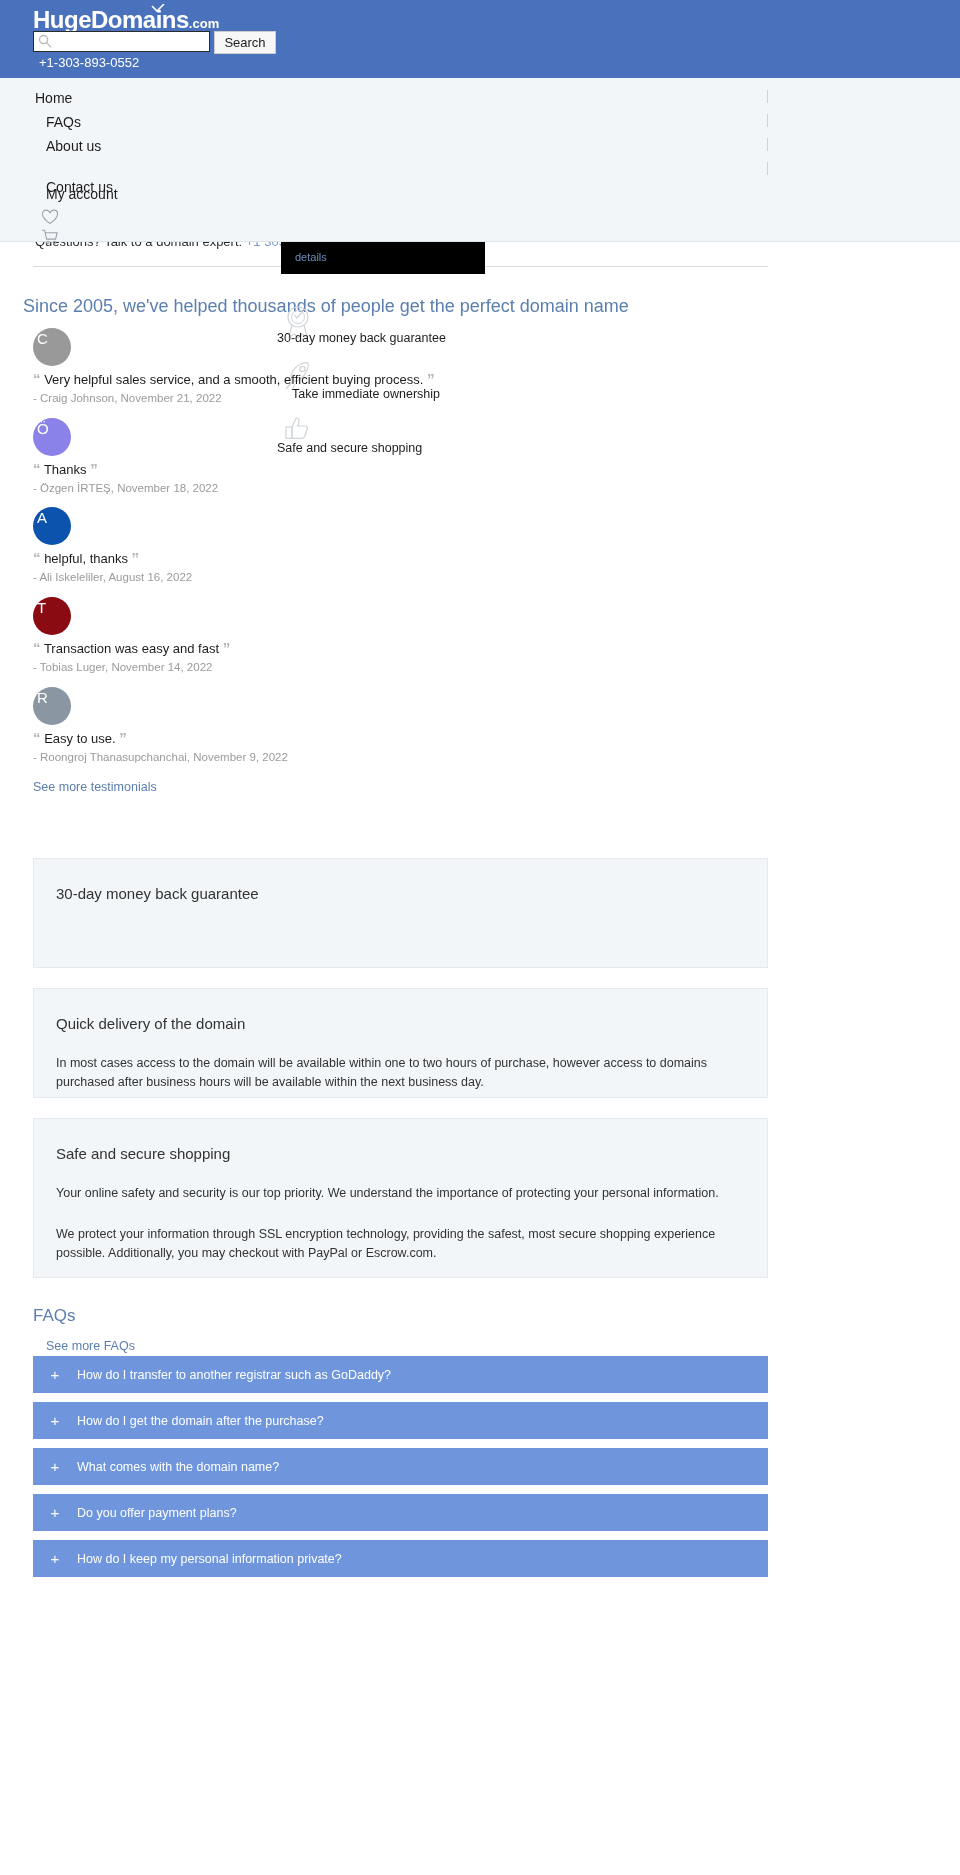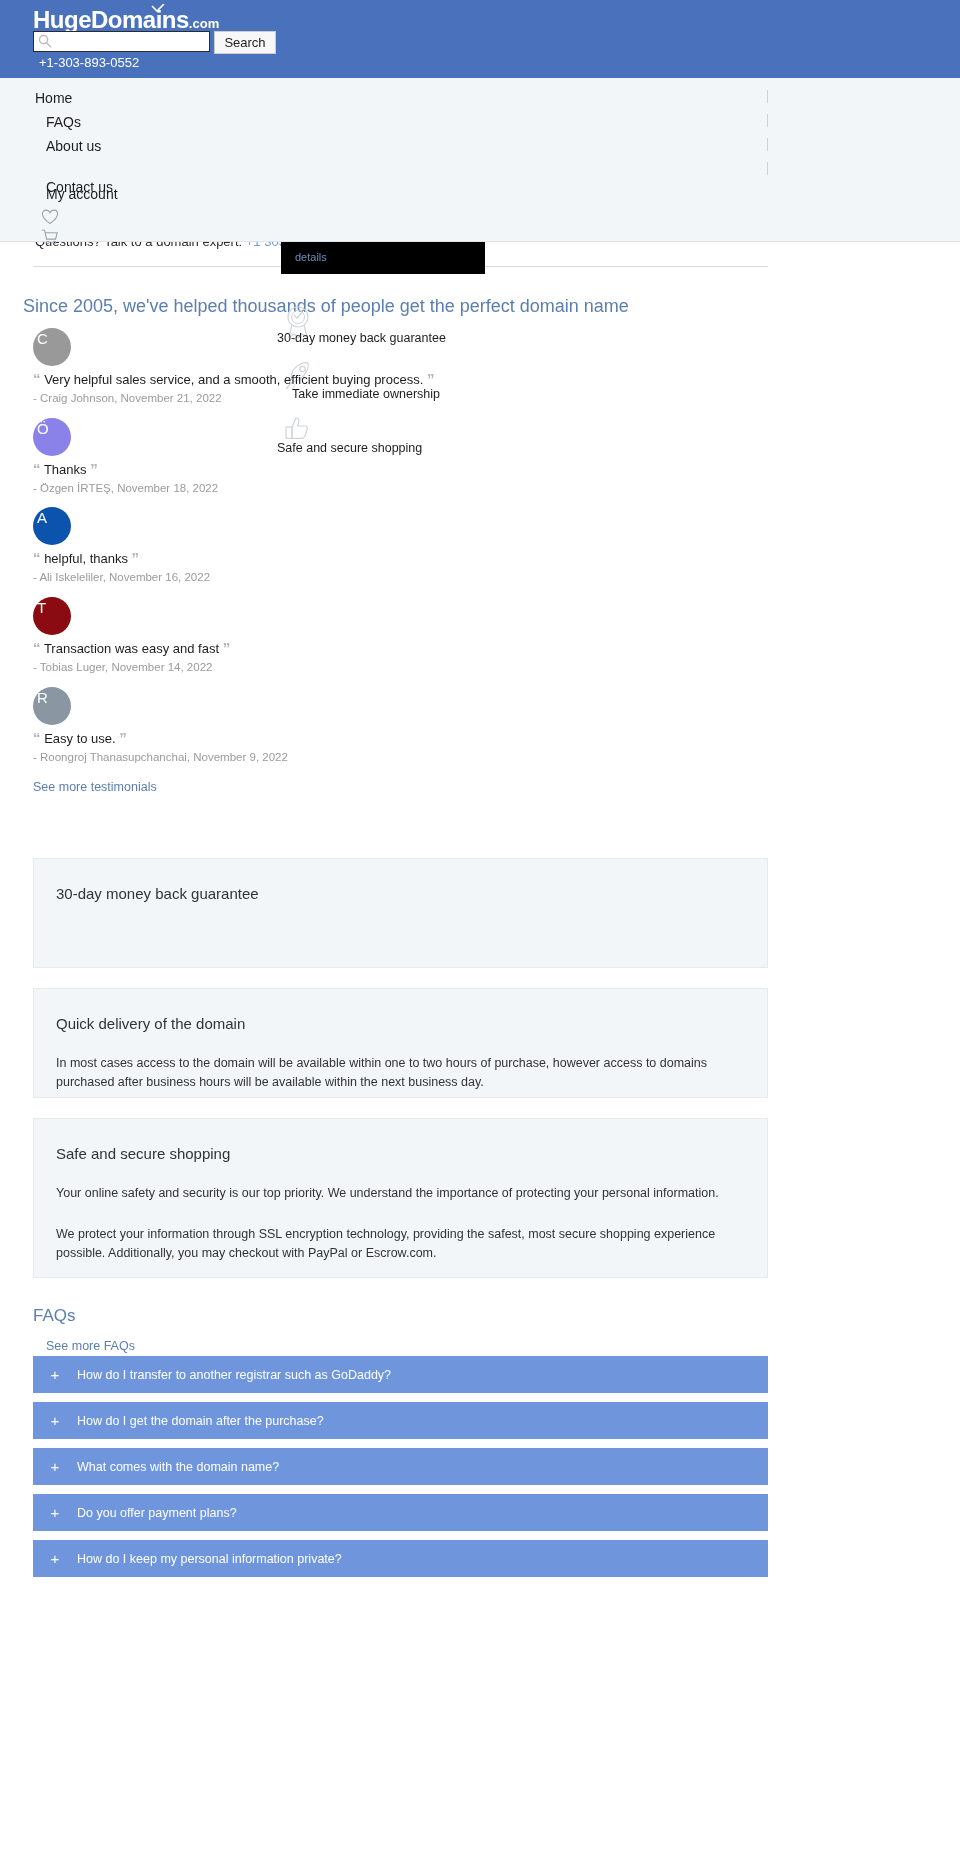--- a/index.html
+++ b/index.html
@@ -274,21 +274,21 @@
   <div class="tauthor">- Özgen İRTEŞ, November 18, 2022</div>
 </div>
 
 <div class="testimonial" style="top:507px;">
   <div class="avatar" style="background:#0b53ad">A</div>
   <div class="tq">
     <span class="qmark">“</span>
     <span>helpful, thanks</span>
     <span class="qmark">”</span>
   </div>
-  <div class="tauthor">- Ali Iskeleliler, November 16, 2022</div>
+  <div class="tauthor">- Ali Iskeleliler, August 16, 2022</div>
 </div>
 
 <div class="testimonial" style="top:597px;">
   <div class="avatar" style="background:#8a0b12">T</div>
   <div class="tq">
     <span class="qmark">“</span>
     <span>Transaction was easy and fast</span>
     <span class="qmark">”</span>
   </div>
   <div class="tauthor">- Tobias Luger, November 14, 2022</div>

